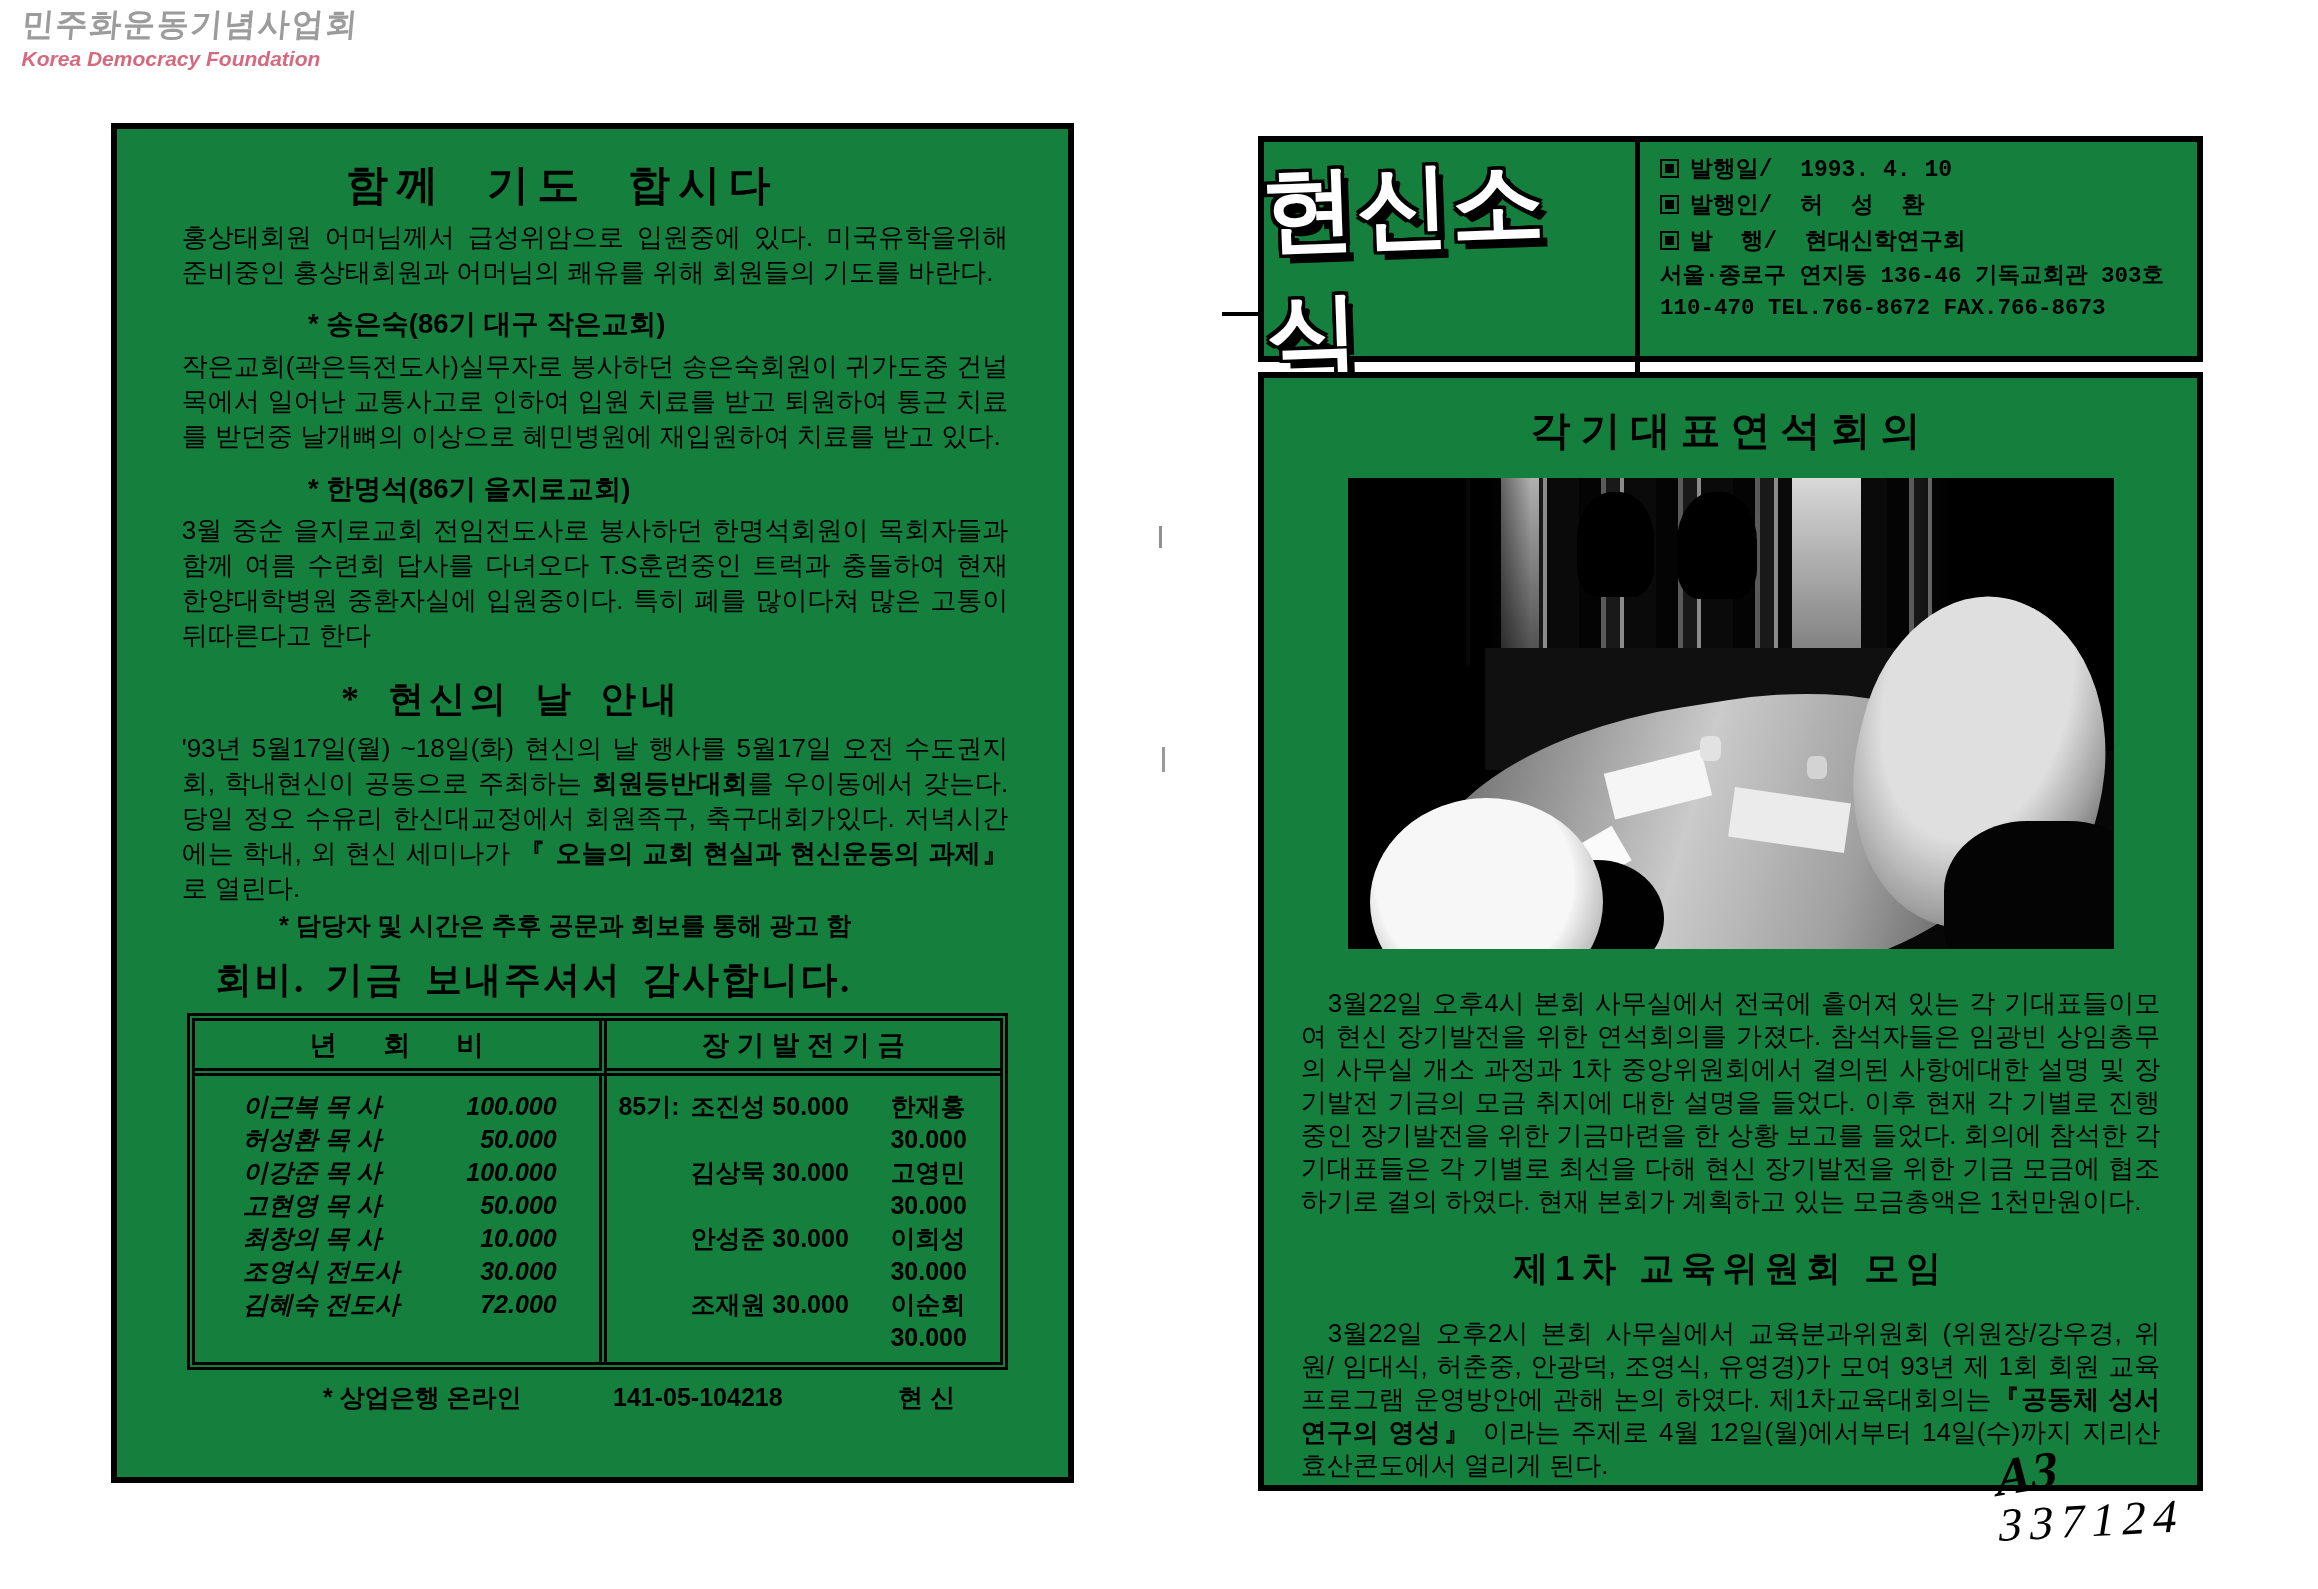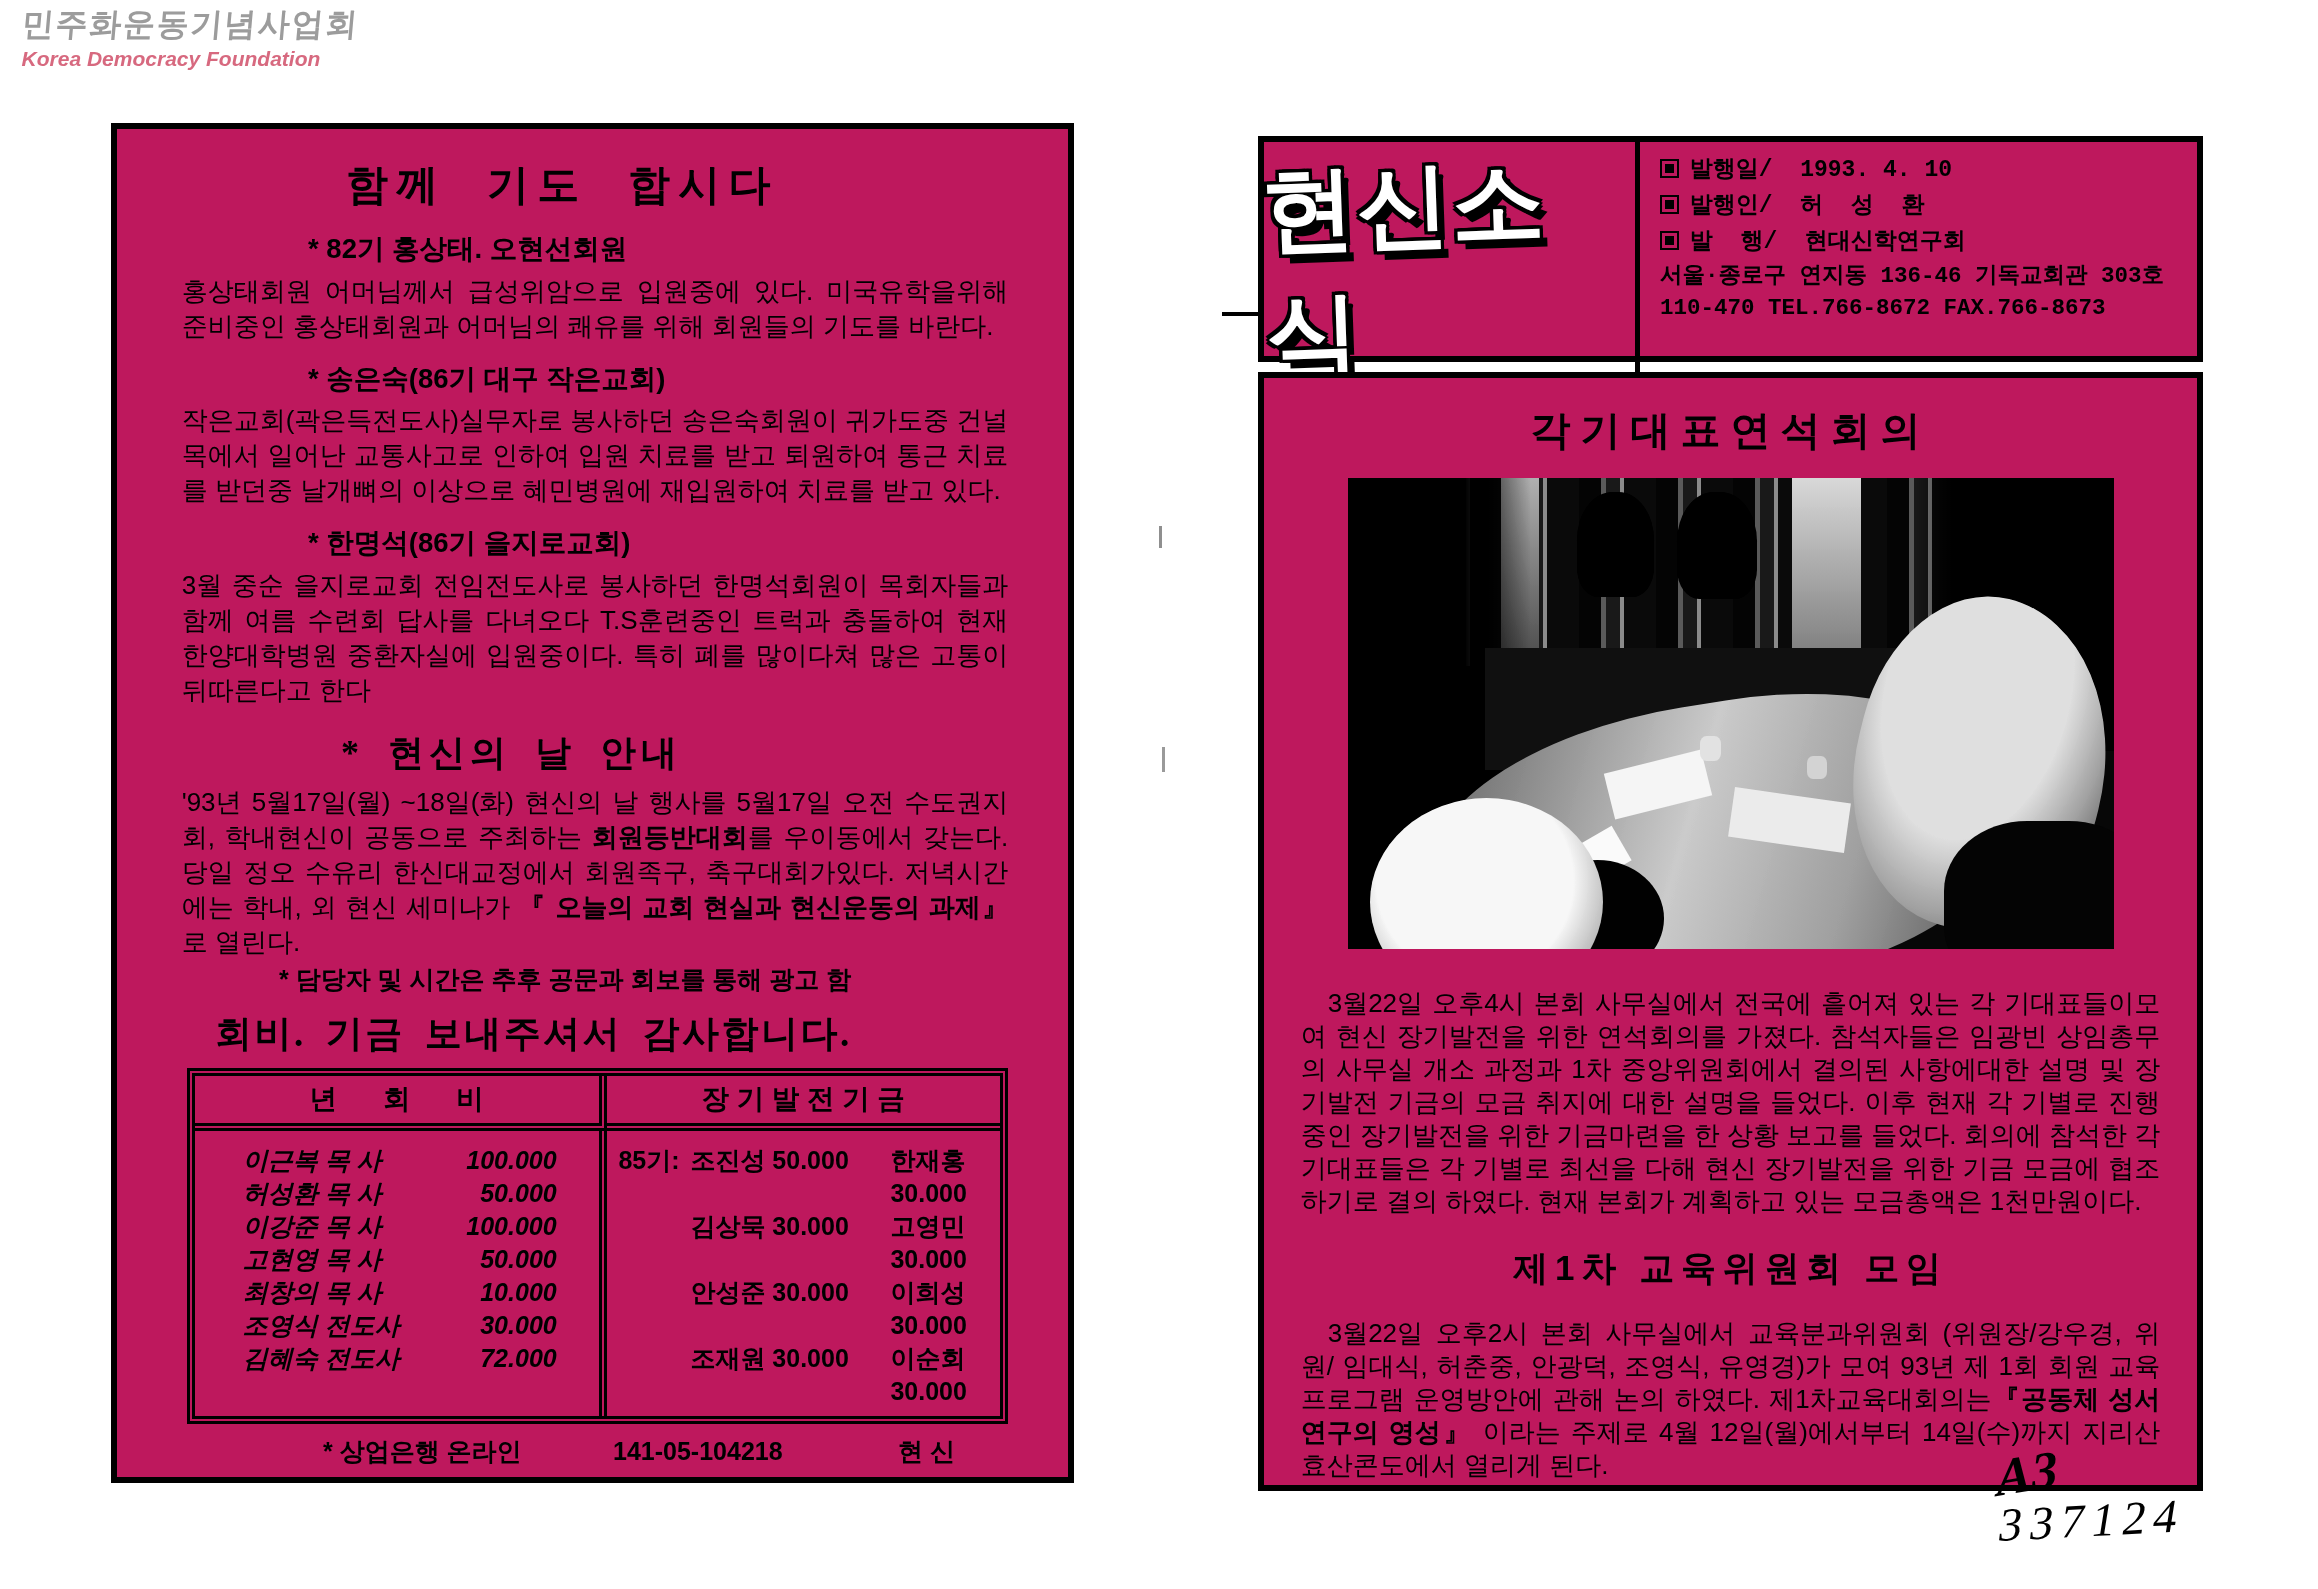--- a/index.html
+++ b/index.html
@@ -11,21 +11,21 @@
   }
   .pre { white-space: pre; }
 
   
   .logo { position:absolute; left:21.6px; top:3.3px; }
   .logo-kr { font-size:32px; font-weight:700; color:#9c9c9c; letter-spacing:1.7px;
              transform:skewX(-5deg); font-family:"Liberation Serif", serif; }
   .logo-en { font-size:21px; font-weight:700; font-style:italic; color:#d7697f; margin-top:0px; }
 
   
-  .pageframe { position:absolute; border:6.7px solid #000; background:#be185d; }
+  .pageframe { position:absolute; border:6.7px solid #000; background:#15803d; }
 
   
   .page-left { left:111px; top:123px; width:963px; height:1360px; padding:0 58px; overflow:hidden; }
   .pl-title { margin:28px 0 0 171px; font-size:42px; font-weight:800; letter-spacing:8.3px;
               word-spacing:21.6px; font-family:"Liberation Serif", serif; }
   .pl-h2 { margin:18.3px 0 0 133px; font-size:27.5px; font-weight:700; }
   .pl-h2 + .pl-p { margin-top:6.7px; }
   .pl-p { margin:6.7px 1.7px 0 6.7px; font-size:26px; line-height:35px; text-align:justify; font-weight:500; }
   .mt20 { margin-top:16.6px !important; }
   .day-title { margin:21.6px 0 0 166px; font-size:36px; font-weight:800; letter-spacing:5px;
@@ -125,21 +125,20 @@
   </div>
 
   <div class="artifact tick"></div>
   <div class="artifact fold1"></div>
   <div class="artifact fold2"></div>
 
   <div class="pageframe page-left">
 
     <div class="pl-title">함께 기도 합시다</div>
 
-    <div class="pl-h2">* 82기 홍상태. 오현선회원</div>
     <p class="pl-p">홍상태회원 어머님께서 급성위암으로 입원중에 있다. 미국유학을위해 준비중인 홍상태회원과 어머님의 쾌유를 위해 회원들의 기도를 바란다.</p>
 
     <div class="pl-h2 mt20">* 송은숙(86기 대구 작은교회)</div>
     <p class="pl-p">작은교회(곽은득전도사)실무자로 봉사하던 송은숙회원이 귀가도중 건널목에서 일어난 교통사고로 인하여 입원 치료를 받고 퇴원하여 통근 치료를 받던중 날개뼈의 이상으로 혜민병원에 재입원하여 치료를 받고 있다.</p>
 
     <div class="pl-h2 mt20">* 한명석(86기 을지로교회)</div>
     <p class="pl-p">3월 중순 을지로교회 전임전도사로 봉사하던 한명석회원이 목회자들과 함께 여름 수련회 답사를 다녀오다 T.S훈련중인 트럭과 충돌하여 현재 한양대학병원 중환자실에 입원중이다. 특히 폐를 많이다쳐 많은 고통이 뒤따른다고 한다</p>
 
     <div class="day-title">* 현신의 날 안내</div>
     <p class="pl-p"><span>'93년 5월17일(월) ~18일(화) 현신의 날 행사를 5월17일 오전 수도권지회, 학내현신이 공동으로 주최하는 </span><b>회원등반대회</b><span>를 우이동에서 갖는다. 당일 정오 수유리 한신대교정에서 회원족구, 축구대회가있다. 저녁시간에는 학내, 외 현신 세미나가 </span><b>『 오늘의 교회 현실과 현신운동의 과제』</b><span>로 열린다.</span></p>

